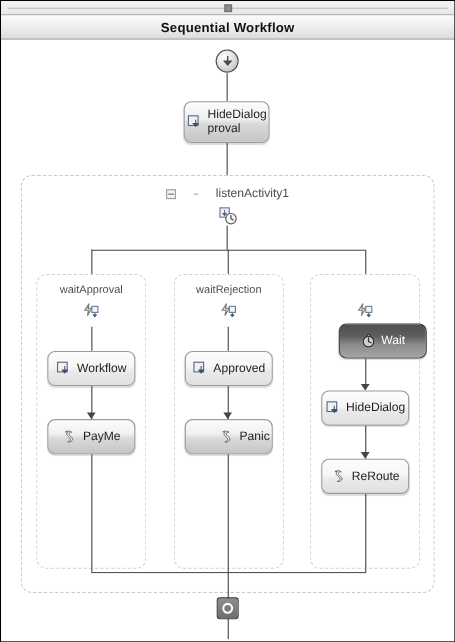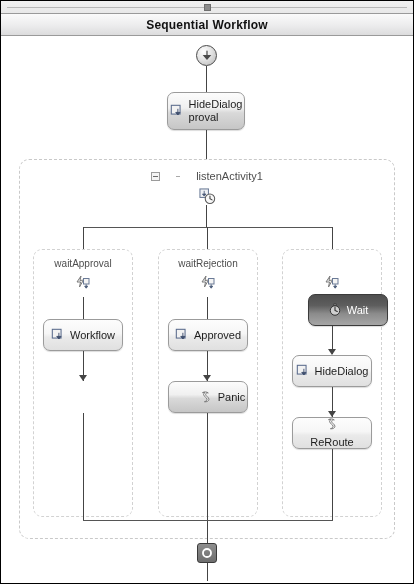--- a/index.html
+++ b/index.html
@@ -289,20 +289,26 @@
     <div class="vline" style="left:82px; top:260px; height:22px;"></div>
     <div class="node light" style="left:42px; top:282px; width:80px; height:32px;">
       <svg class="node-icon" viewBox="0 0 16 16">
         <rect x="1.5" y="1.5" width="10" height="10" fill="#f2f2f2" stroke="#5a6b8c" stroke-width="1.2"></rect>
         <path d="M9 5.5 L9 11 M9 12.6 L6.6 9.6 L11.4 9.6 Z" fill="#3f4f6e" stroke="#3f4f6e" stroke-width="1.1"></path>
       </svg>
       <span class="node-label">Workflow</span>
     </div>
     <div class="vline" style="left:82px; top:314px; height:30px;"></div>
     <div class="arrow-head" style="left:78px; top:338px;"></div>
+    <div class="node" style="left:42px; top:344px; width:80px; height:32px;">
+      <svg class="node-icon" viewBox="0 0 16 16">
+        <path d="M4 3 C6 1.6 9.5 2.2 10.6 3.4 C9 3 7.6 3.6 7.6 5 C7.6 7 11.4 8.4 11.4 10.6 C11.4 12.6 8.6 14 6.2 13.4 C7.8 13 9.2 12 9.2 10.6 C9.2 8.6 5.2 7.4 5.2 5.2 C5.2 4.2 5.8 3.4 6.6 3.1 C5.6 3 4.6 3 4 3 Z" fill="#f0f0f0" stroke="#6d6d6d" stroke-width="1"></path>
+      </svg>
+      <span class="node-label">PayMe</span>
+    </div>
     <div class="vline" style="left:82px; top:376px; height:107px;"></div>
 
     <div class="branch-container" style="left:157px; top:212px; width:100px; height:268px;">
       <div class="branch-label" style="top:8px;">waitRejection</div>
       <svg class="branch-icon" style="top:24px;" viewBox="0 0 16 16">
         <path d="M2 8 L6 2 L5 6.5 L8.5 6 L4.5 13 L5.5 8 Z" fill="#efefef" stroke="#7a7a7a" stroke-width="1"></path>
         <rect x="8.5" y="4.5" width="5.5" height="5.5" fill="#f4f4f4" stroke="#6a7a96" stroke-width="1"></rect>
         <path d="M11.2 10.4 L11.2 13.2 M11.2 14.2 L9.7 12.2 L12.7 12.2 Z" fill="#4a5a78" stroke="#4a5a78" stroke-width="0.9"></path>
       </svg>
     </div>
@@ -344,21 +350,21 @@
     <div class="arrow-head" style="left:327px; top:312px;"></div>
     <div class="node light" style="left:291px; top:318px; width:80px; height:32px;">
       <svg class="node-icon" viewBox="0 0 16 16">
         <rect x="1.5" y="1.5" width="10" height="10" fill="#f2f2f2" stroke="#5a6b8c" stroke-width="1.2"></rect>
         <path d="M9 5.5 L9 11 M9 12.6 L6.6 9.6 L11.4 9.6 Z" fill="#3f4f6e" stroke="#3f4f6e" stroke-width="1.1"></path>
       </svg>
       <span class="node-label">HideDialog</span>
     </div>
     <div class="vline" style="left:331px; top:350px; height:30px;"></div>
     <div class="arrow-head" style="left:327px; top:374px;"></div>
-    <div class="node light" style="left:291px; top:380px; width:80px; height:32px;flex-direction:column;">
+    <div class="node light" style="left:291px; top:380px; width:80px; height:32px;">
       <svg class="node-icon" viewBox="0 0 16 16">
         <path d="M4 3 C6 1.6 9.5 2.2 10.6 3.4 C9 3 7.6 3.6 7.6 5 C7.6 7 11.4 8.4 11.4 10.6 C11.4 12.6 8.6 14 6.2 13.4 C7.8 13 9.2 12 9.2 10.6 C9.2 8.6 5.2 7.4 5.2 5.2 C5.2 4.2 5.8 3.4 6.6 3.1 C5.6 3 4.6 3 4 3 Z" fill="#f0f0f0" stroke="#6d6d6d" stroke-width="1"></path>
       </svg>
       <span class="node-label">ReRoute</span>
     </div>
     <div class="vline" style="left:331px; top:412px; height:71px;"></div>
 
     <div class="hline" style="left:82px; top:483px; width:250px;"></div>
 
     <div class="end-node" style="left:196px; top:506px;">

